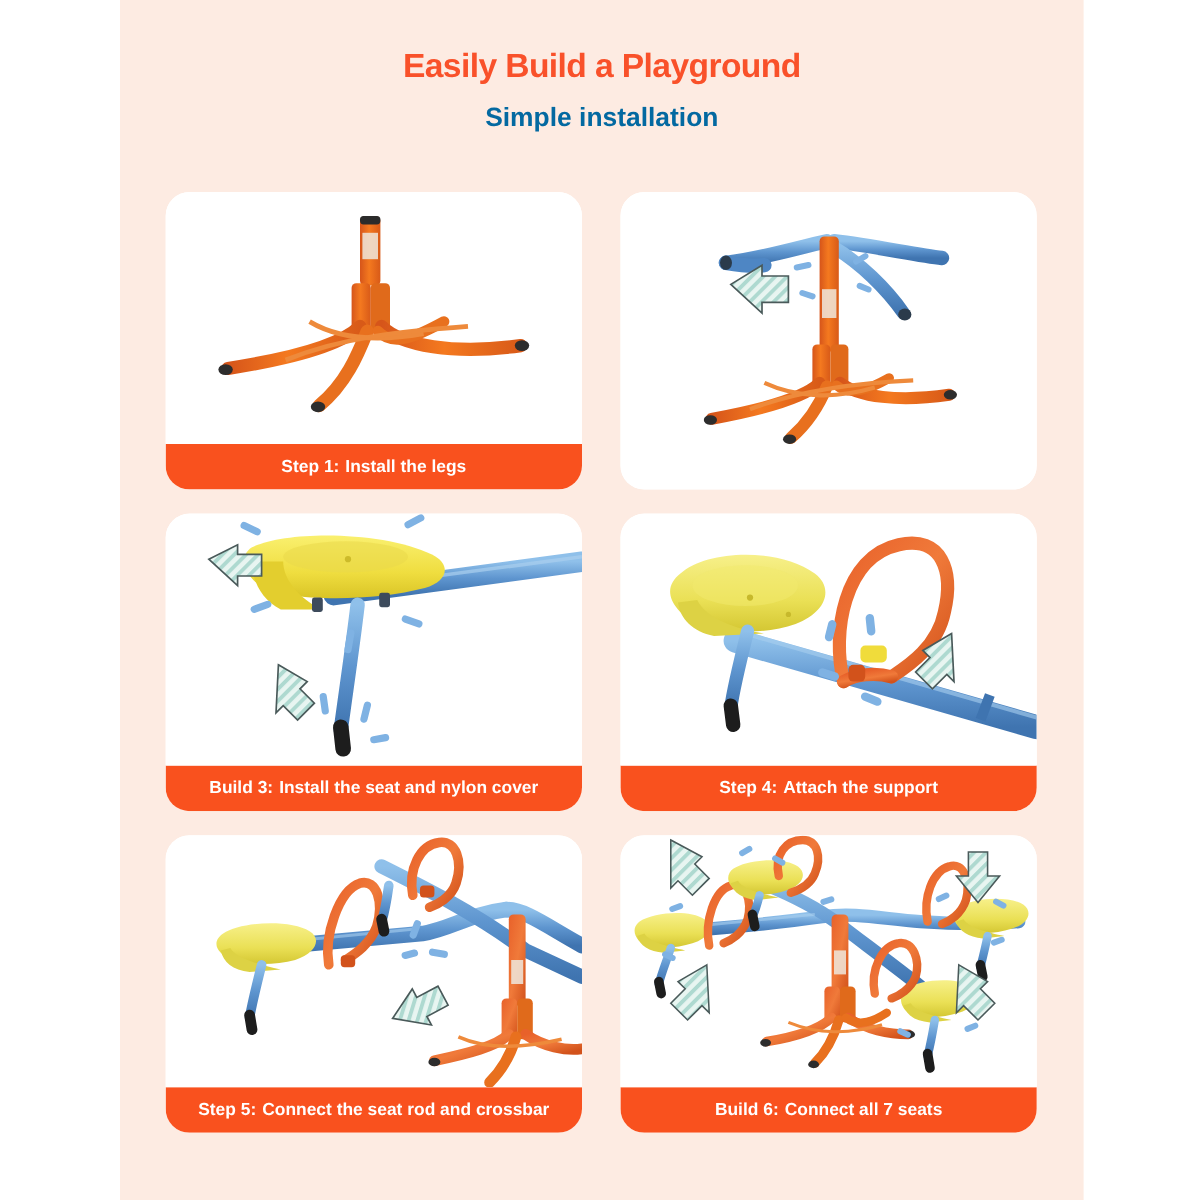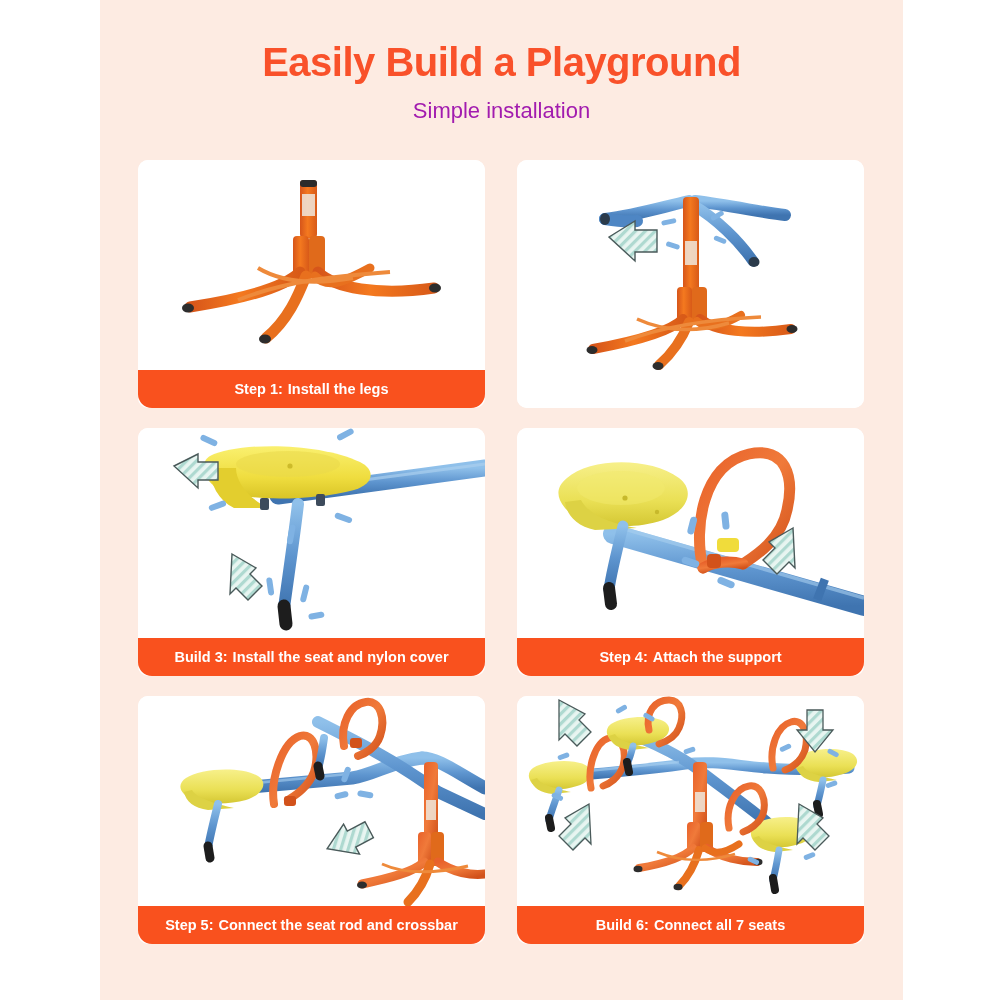--- a/index.html
+++ b/index.html
@@ -11,46 +11,46 @@
   }
   .page{
     position:absolute;left:100px;top:0;width:803px;height:1000px;
     background:#FDEBE2;
   }
   .header{
     padding-top:40px;
     text-align:center;
   }
   .title{
-    font-size:40px;
+    font-size:28px;
     font-weight:bold;
     color:#F9512A;
     letter-spacing:-0.5px;
     line-height:1.1;
     margin:0;
   }
   .subtitle{
     font-size:22px;
-    color:#a21caf;
+    color:#0369a1;
     margin:14px 0 0 0;
-    font-weight:400;
+    font-weight:700;
   }
   .grid{
     position:absolute;
     left:38px;top:160px;
     width:727px;
     display:grid;
     grid-template-columns:347px 347px;
     grid-template-rows:248px 248px 248px;
     column-gap:32px;
     row-gap:20px;
   }
   .card{
     background:#ffffff;
-    border-radius:10px;
+    border-radius:20px;
     overflow:hidden;
     display:flex;
     flex-direction:column;
     position:relative;
   }
   .card-art{
     flex:1;
     position:relative;
     background:#ffffff;
     overflow:hidden;

